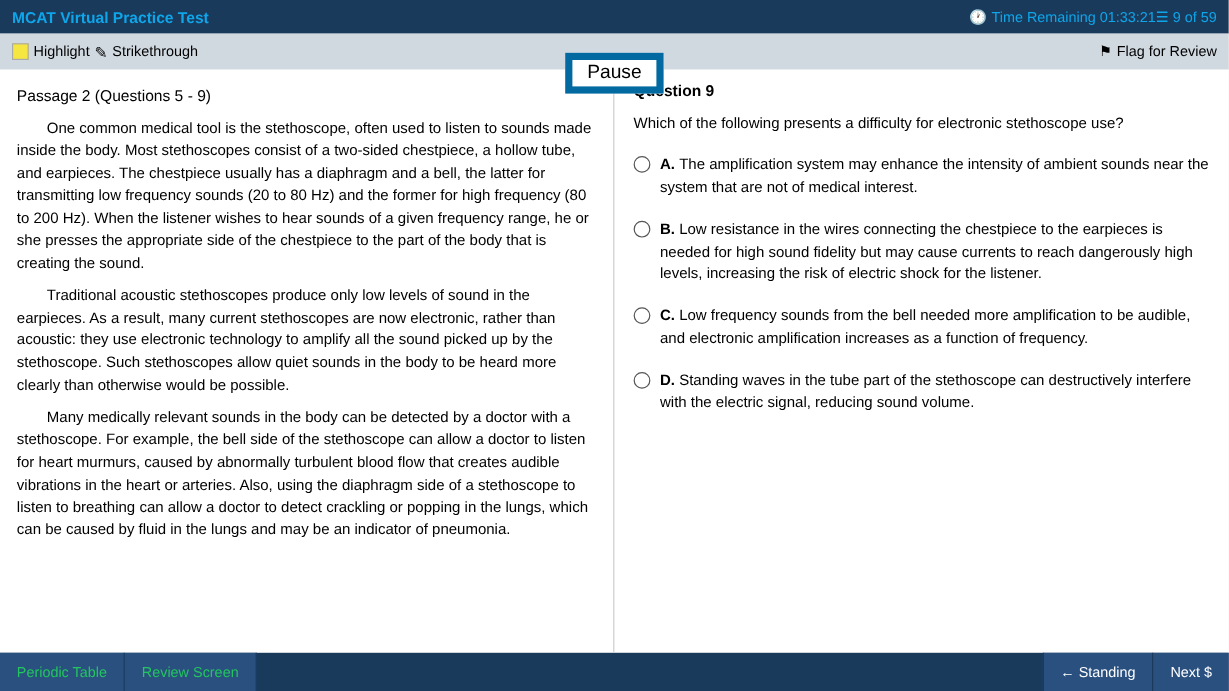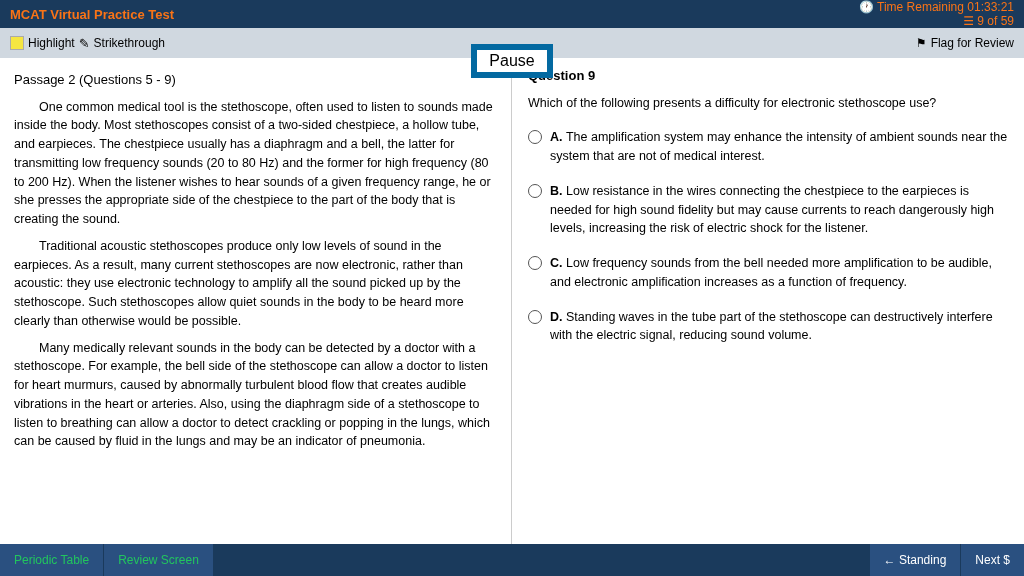--- a/index.html
+++ b/index.html
@@ -1,29 +1,29 @@
 <!DOCTYPE html>
 <html><head>
   <meta charset="utf-8">
   <style>
     * { box-sizing: border-box; margin: 0; padding: 0; }
     body { font-family: Arial, sans-serif; font-size: 13px; background: #f0f0f0; width: 1024px; height: 576px; overflow: hidden; }
 
     
     #top-bar {
       background: #1a3a5c;
-      color: #f97316;
+      color: #0ea5e9;
       display: flex;
       justify-content: space-between;
       align-items: center;
       padding: 4px 10px;
       height: 28px;
     }
     #top-bar .app-title { font-size: 13px; font-weight: bold; }
-    #top-bar .timer-area { display: flex; flex-direction: column; align-items: flex-end; font-size: 12px; }
+    #top-bar .timer-area { display: flex; flex-direction: row; align-items: flex-end; font-size: 12px; }
 
     
     #toolbar {
       background: #d0d8e0;
       display: flex;
       align-items: center;
       padding: 4px 10px;
       height: 30px;
       gap: 4px;
     }

